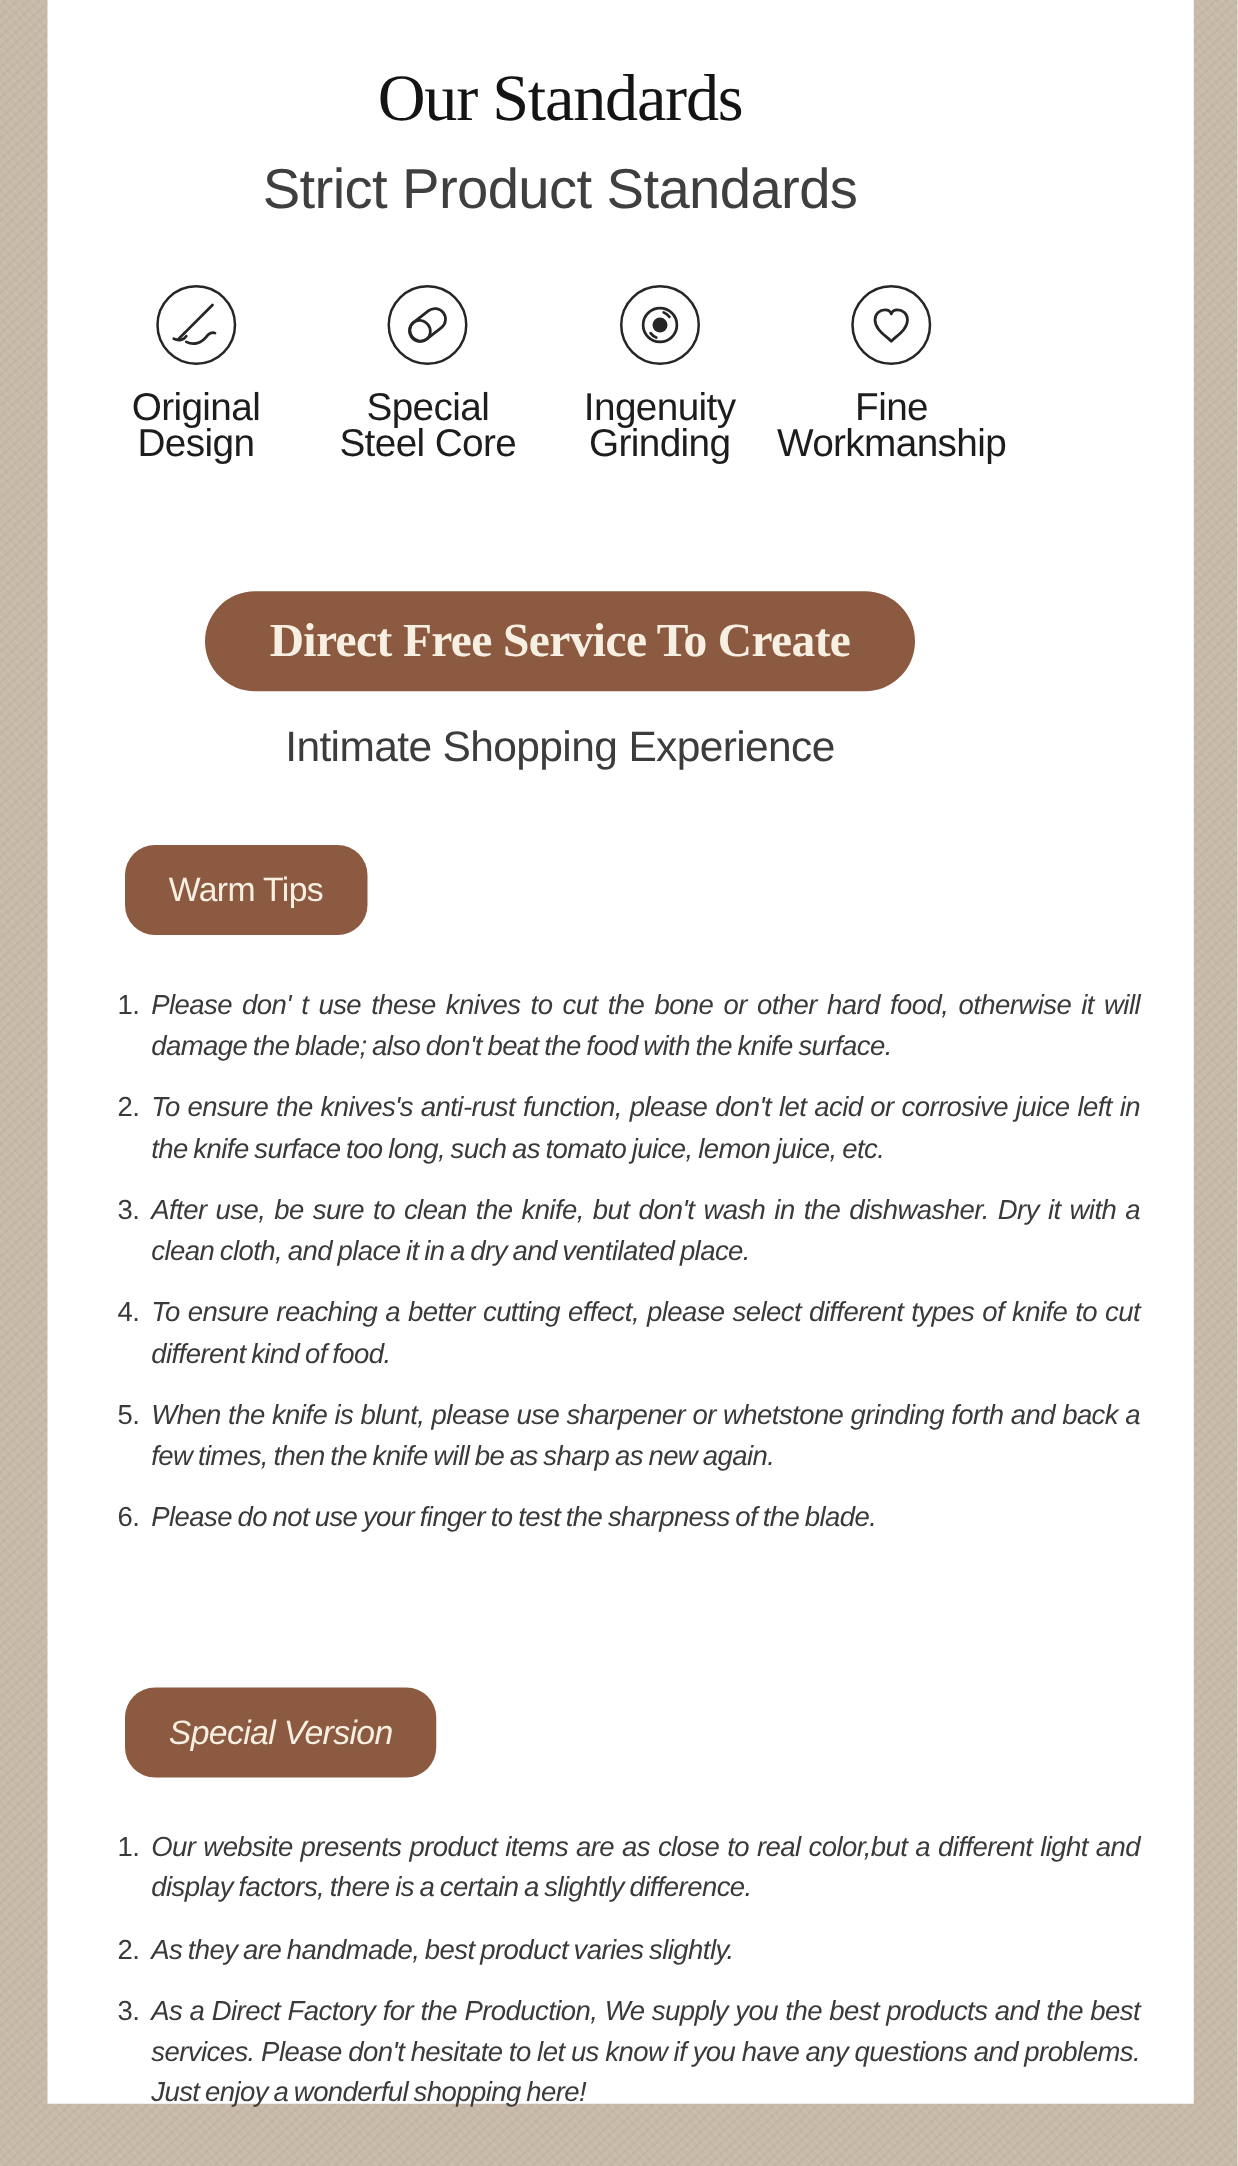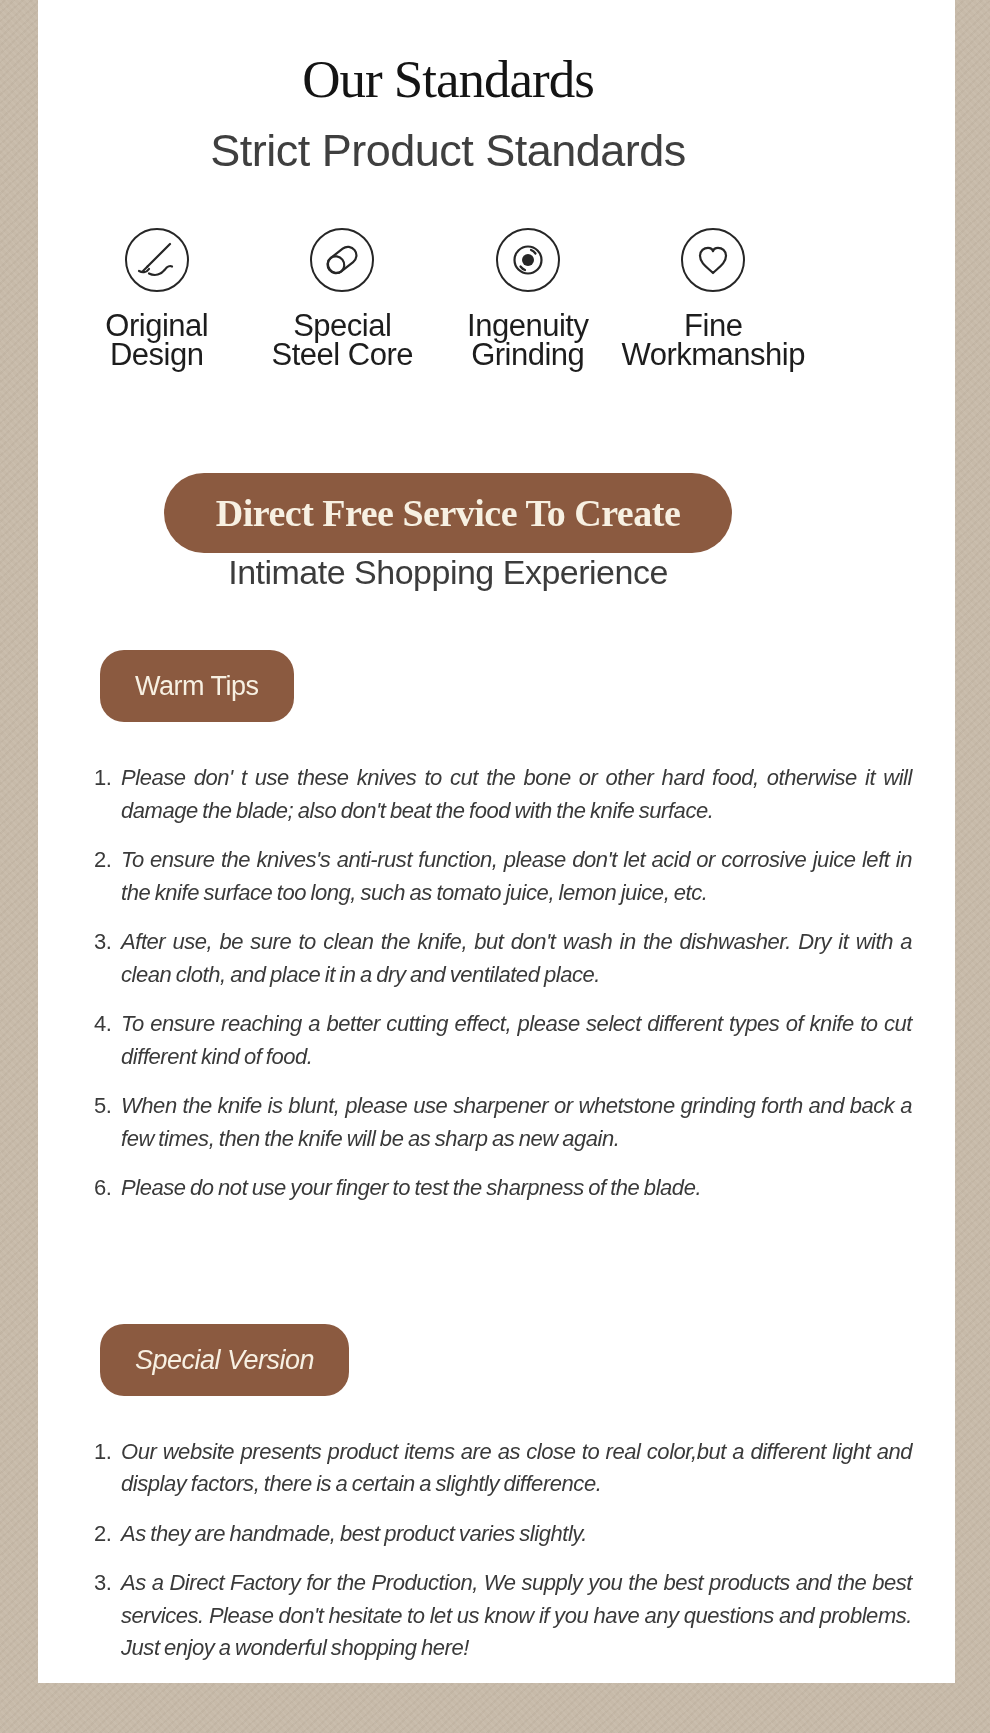--- a/index.html
+++ b/index.html
@@ -60,20 +60,21 @@
     height:80px; line-height:80px;
     padding:0 52px;
     border-radius:40px;
     font-family:"Liberation Serif", serif;
     font-weight:700;
     font-size:38px;
     letter-spacing:-0.5px;
     white-space:nowrap;
   }
   .banner-sub{
+    margin-top:26px;
     font-size:34px;
     font-weight:300;
     letter-spacing:-0.5px;
     color:#3c3c3c;
   }
 
   .badge{
     display:inline-block;
     margin:0 0 0 62px;
     background:#8b5a40;

